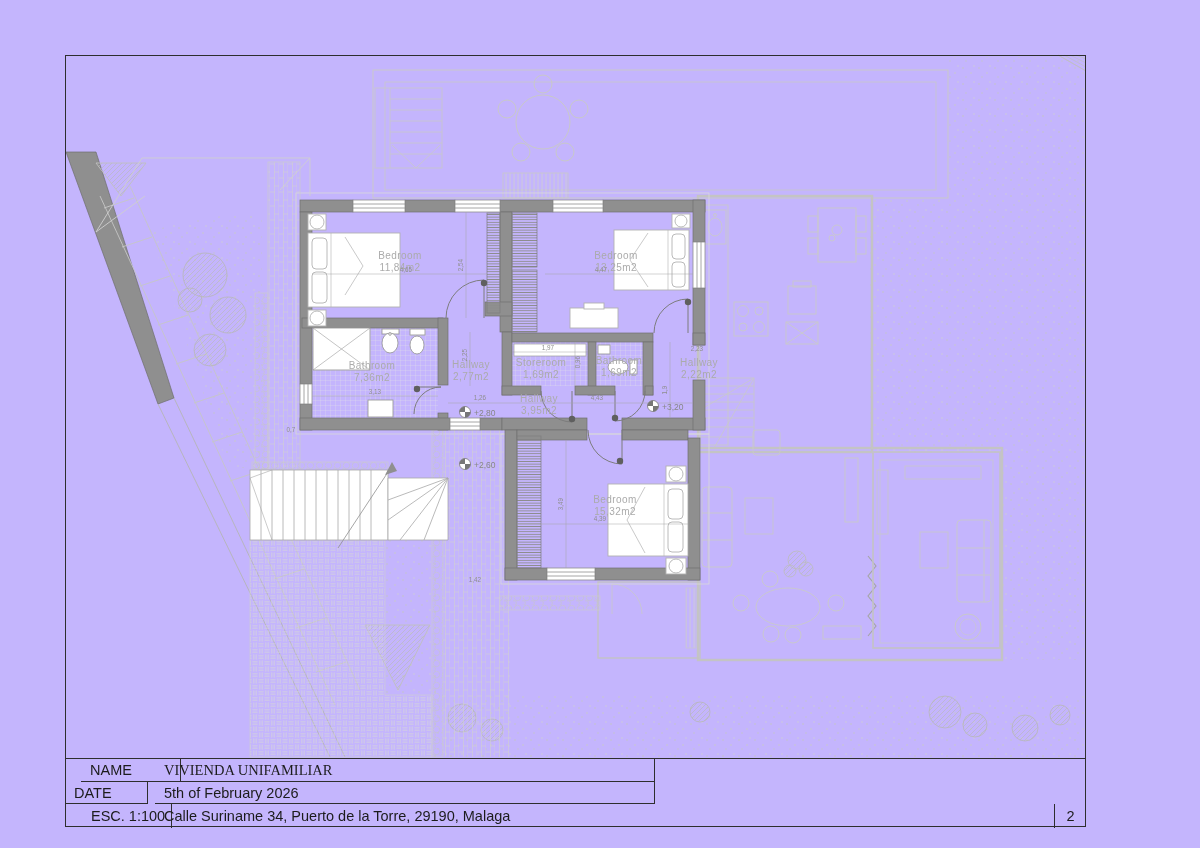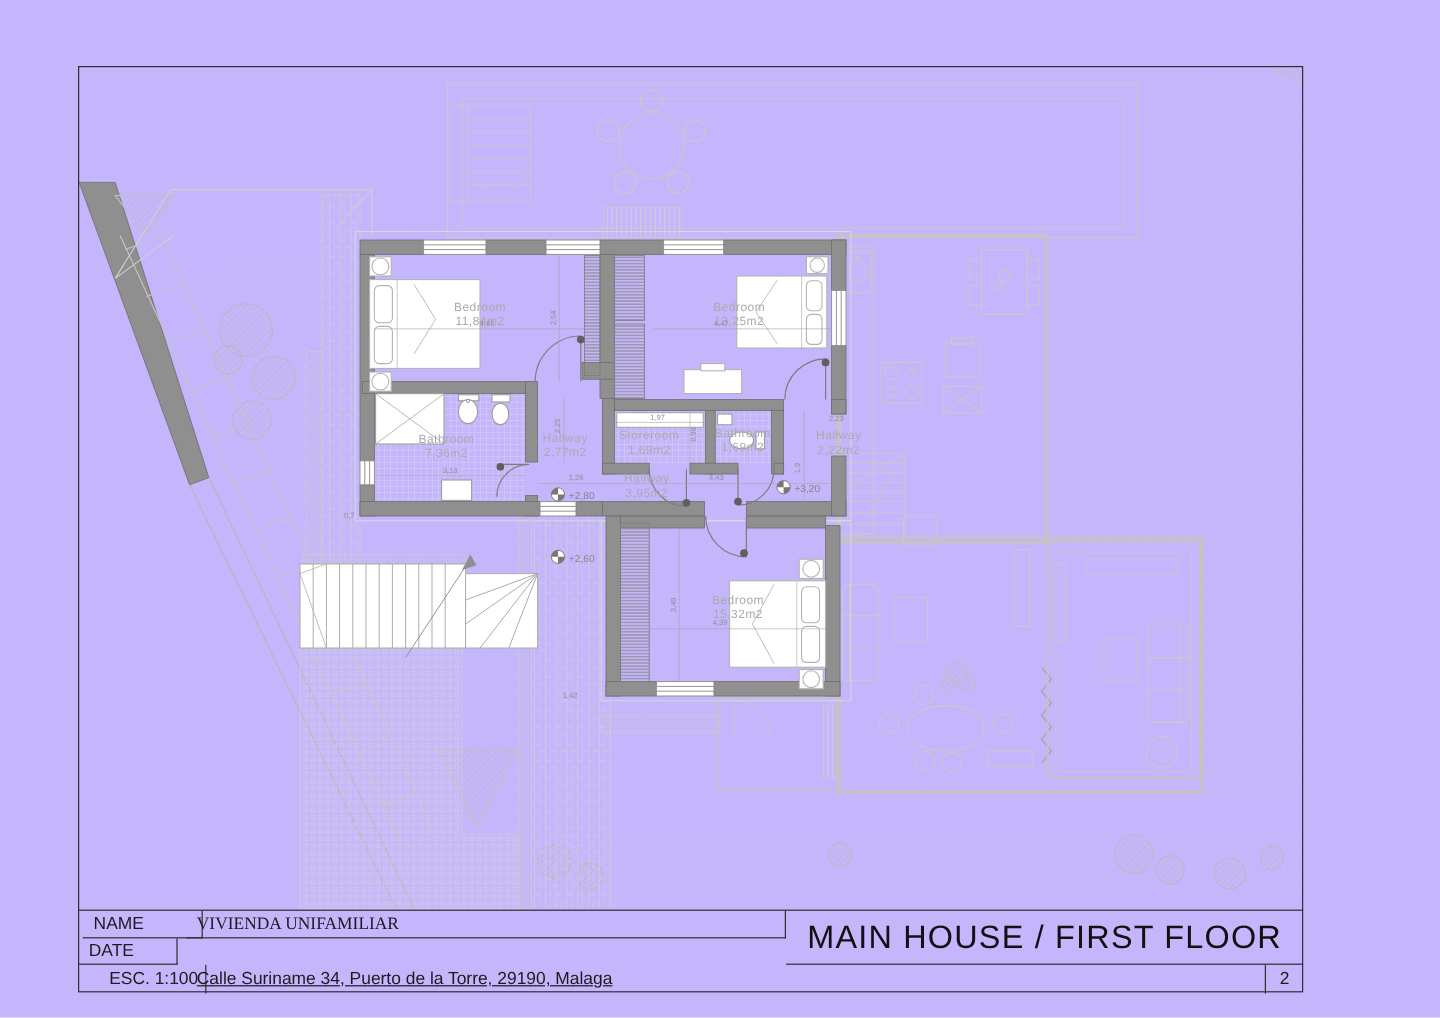--- a/index.html
+++ b/index.html
@@ -6,28 +6,28 @@
   .page{position:relative;width:1200px;height:848px;background:#c4b5fd;overflow:hidden;
         font-family:"Liberation Sans",sans-serif;}
   .frame{position:absolute;left:65px;top:55px;width:1021px;height:772px;
          border:1.6px solid #2e2e2e;box-sizing:border-box;}
   svg.plan{position:absolute;left:0;top:0;}
   
   .tb{position:absolute;left:65px;top:758px;width:1021px;height:69px;box-sizing:border-box;
       border-top:1.6px solid #2e2e2e;font-size:14.5px;color:#1c1c1c;}
   .tb .cell{position:absolute;box-sizing:border-box;display:flex;align-items:center;
             padding:0 9px;white-space:nowrap;overflow:hidden;}
-  .c-namelbl {left:4px;top:0;width:100px;height:23px;border-right:1.4px solid #2e2e2e;border-bottom:1.4px solid #2e2e2e;}
+  .c-namelbl {left:16px;top:0;width:100px;height:23px;border-right:1.4px solid #2e2e2e;border-bottom:1.4px solid #2e2e2e;}
   .c-nameval {left:90px;top:0;width:500px;height:23px;border-right:1.4px solid #2e2e2e;border-bottom:1.4px solid #2e2e2e;font-family:Liberation Serif, serif;}
   .c-datelbl {left:0;top:23px;width:83px;height:22px;border-right:1.4px solid #2e2e2e;border-bottom:1.4px solid #2e2e2e;}
   .c-dateval {left:90px;top:23px;width:500px;height:22px;border-right:1.4px solid #2e2e2e;border-bottom:1.4px solid #2e2e2e;}
   .c-title   {left:590px;top:0;width:431px;height:45px;border-bottom:1.4px solid #2e2e2e;
               justify-content:center;font-size:27px;letter-spacing:1px;color:#111;}
   .c-esc     {left:0;top:45px;width:90px;height:24px;border-right:1.4px solid #2e2e2e;margin-left:17px;}
-  .c-addr    {left:90px;top:45px;width:900px;height:24px;border-right:1.4px solid #2e2e2e;text-decoration:underline;}
+  .c-addr    {left:90px;top:45px;width:900px;height:24px;border-right:1.4px solid #2e2e2e;}
   .c-page    {left:990px;top:45px;width:31px;height:24px;justify-content:center;}
   
   text{font-family:"Liberation Sans",sans-serif;}
   .rlbl{font-size:10px;fill:#ababab;letter-spacing:.4px;text-anchor:middle;}
   .dim{font-size:6.3px;fill:#8f8f8f;text-anchor:middle;}
   .lvl{font-size:8.5px;fill:#878787;}
 </style>
 </head>
 <body>
 
@@ -458,19 +458,19 @@
   <text class="lvl" x="474" y="468">+2,60</text>
 </g>
 </svg>
 
 <div class="frame"></div>
 
 <div class="tb">
   <div class="cell c-namelbl">NAME</div>
   <div class="cell c-nameval">VIVIENDA UNIFAMILIAR</div>
   <div class="cell c-datelbl">DATE</div>
-  <div class="cell c-title">MAIN HOUSE  / FIRST FLOOR</div>
+  <div class="cell c-dateval">5th of February 2026</div>
   <div class="cell c-esc">ESC. 1:100</div>
   <div class="cell c-addr">Calle Suriname 34, Puerto de la Torre, 29190, Malaga</div>
   <div class="cell c-page">2</div>
 </div>
 
 </div>
 
 </body></html>

